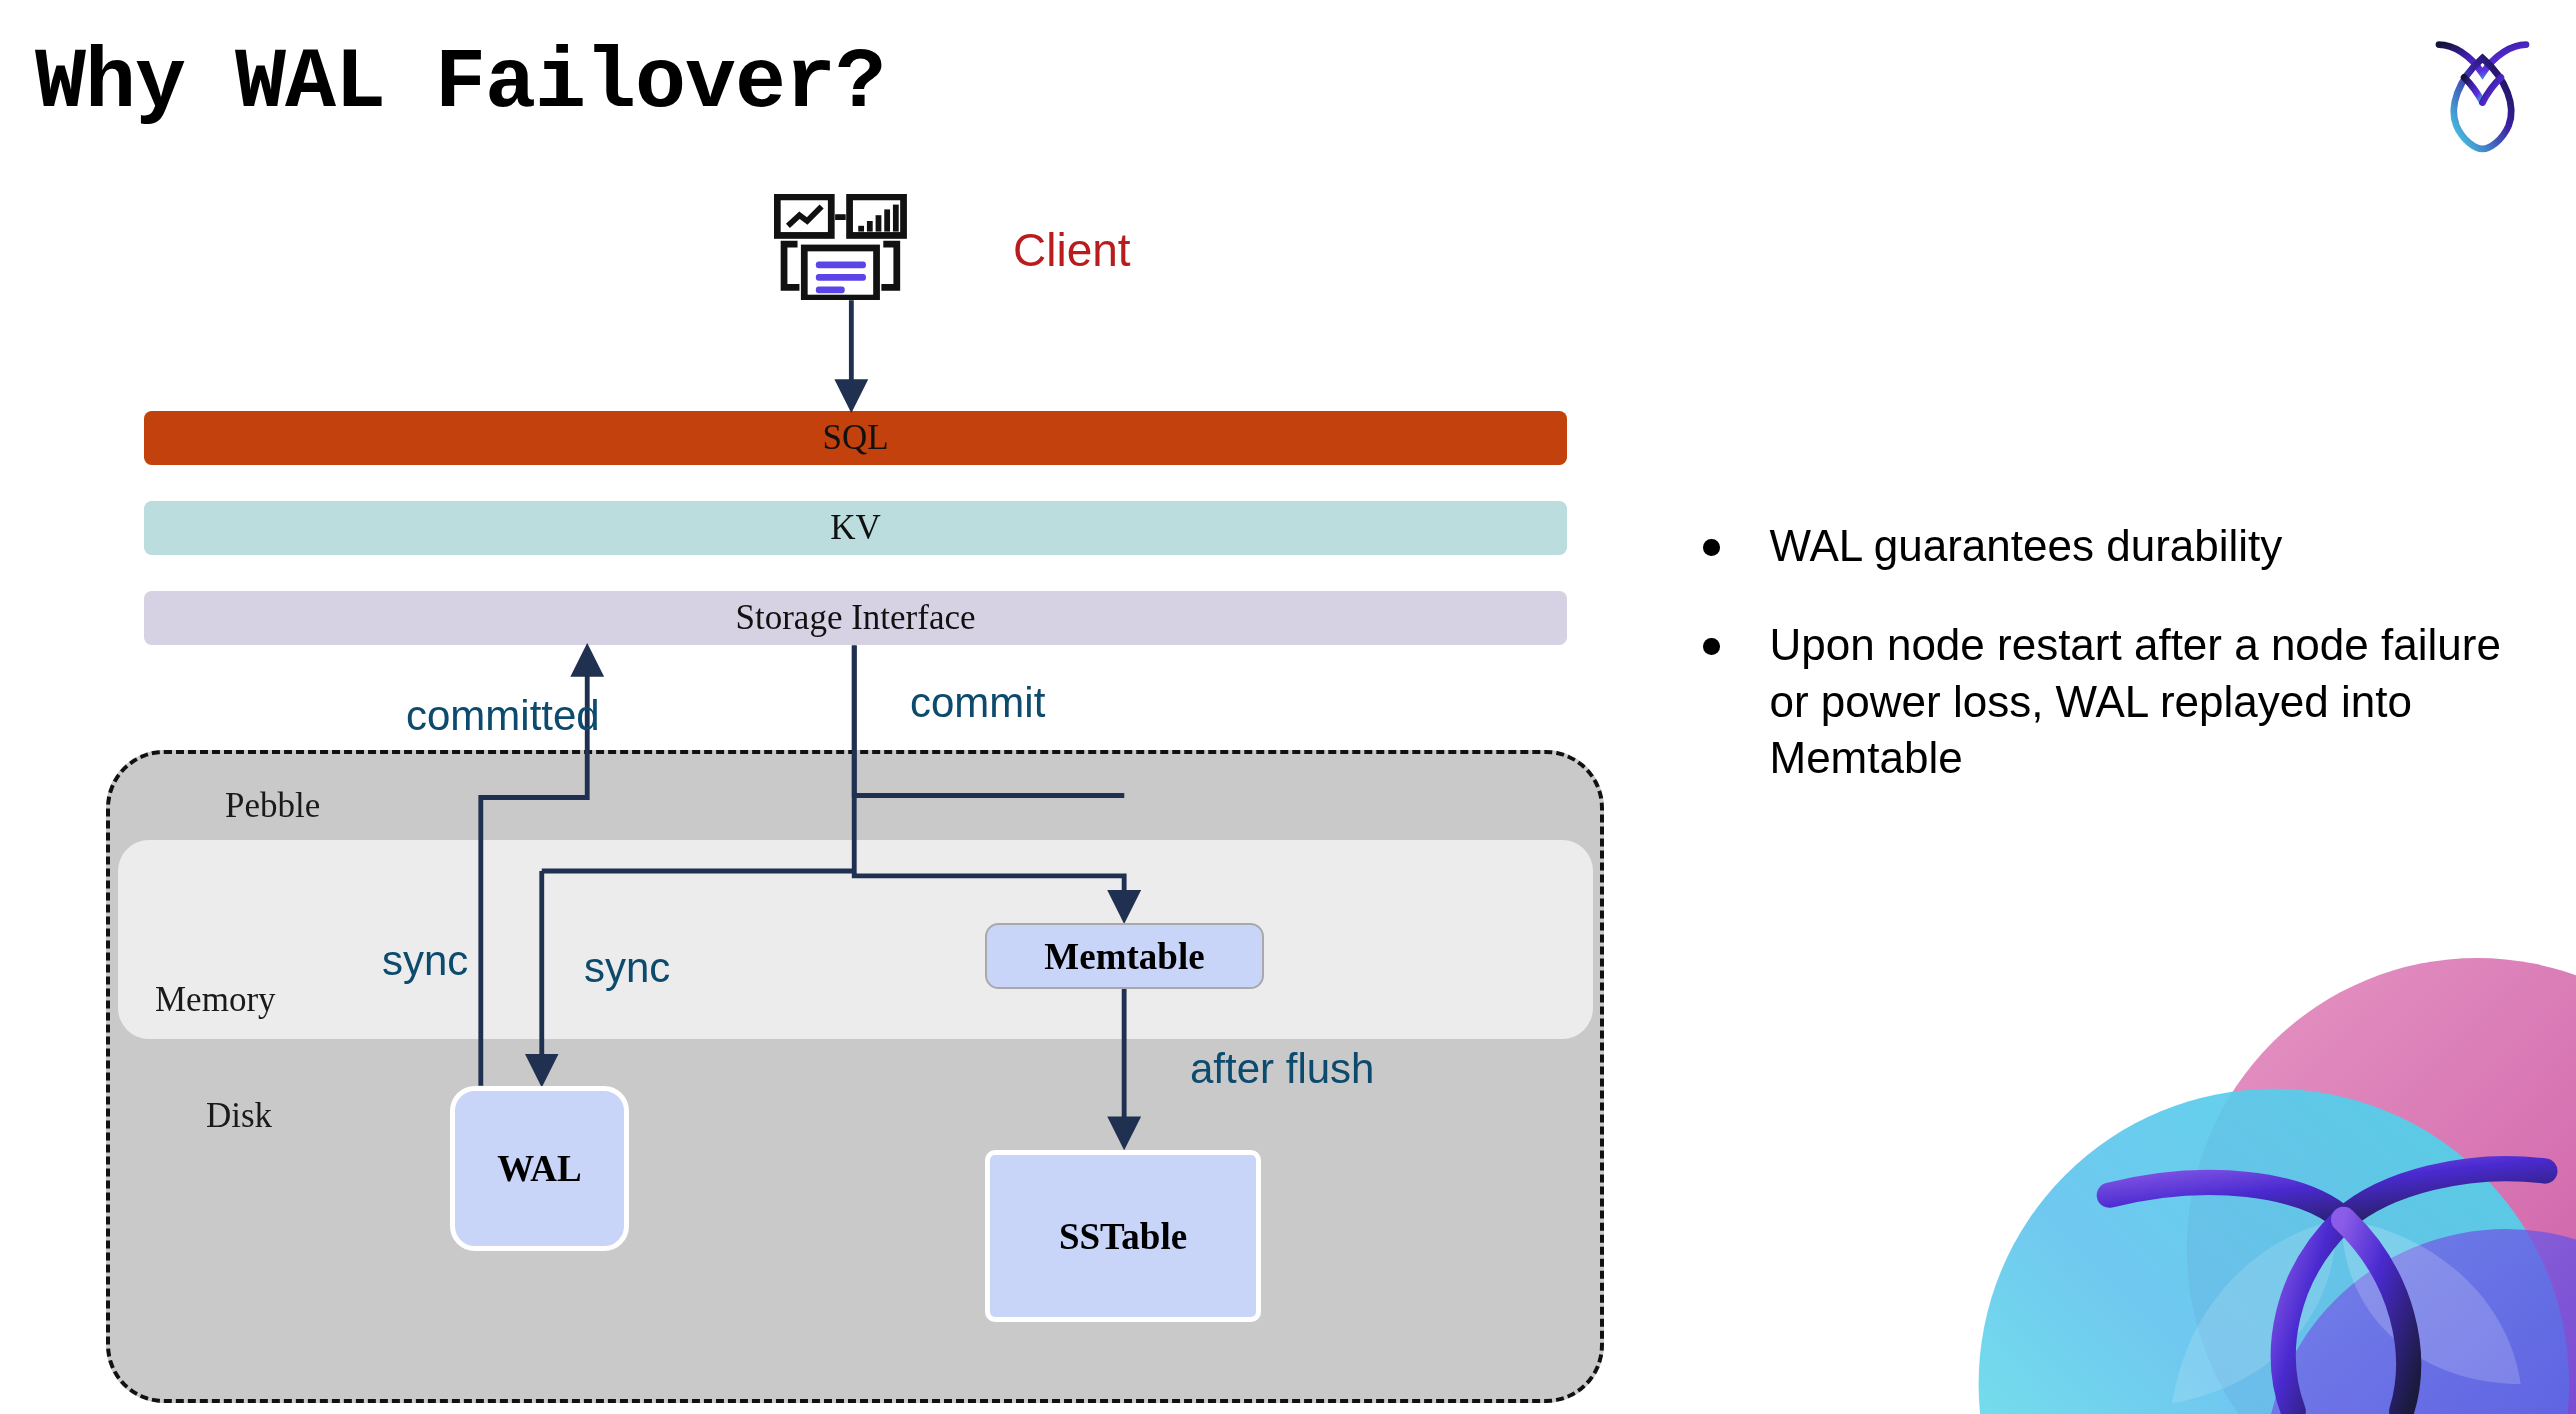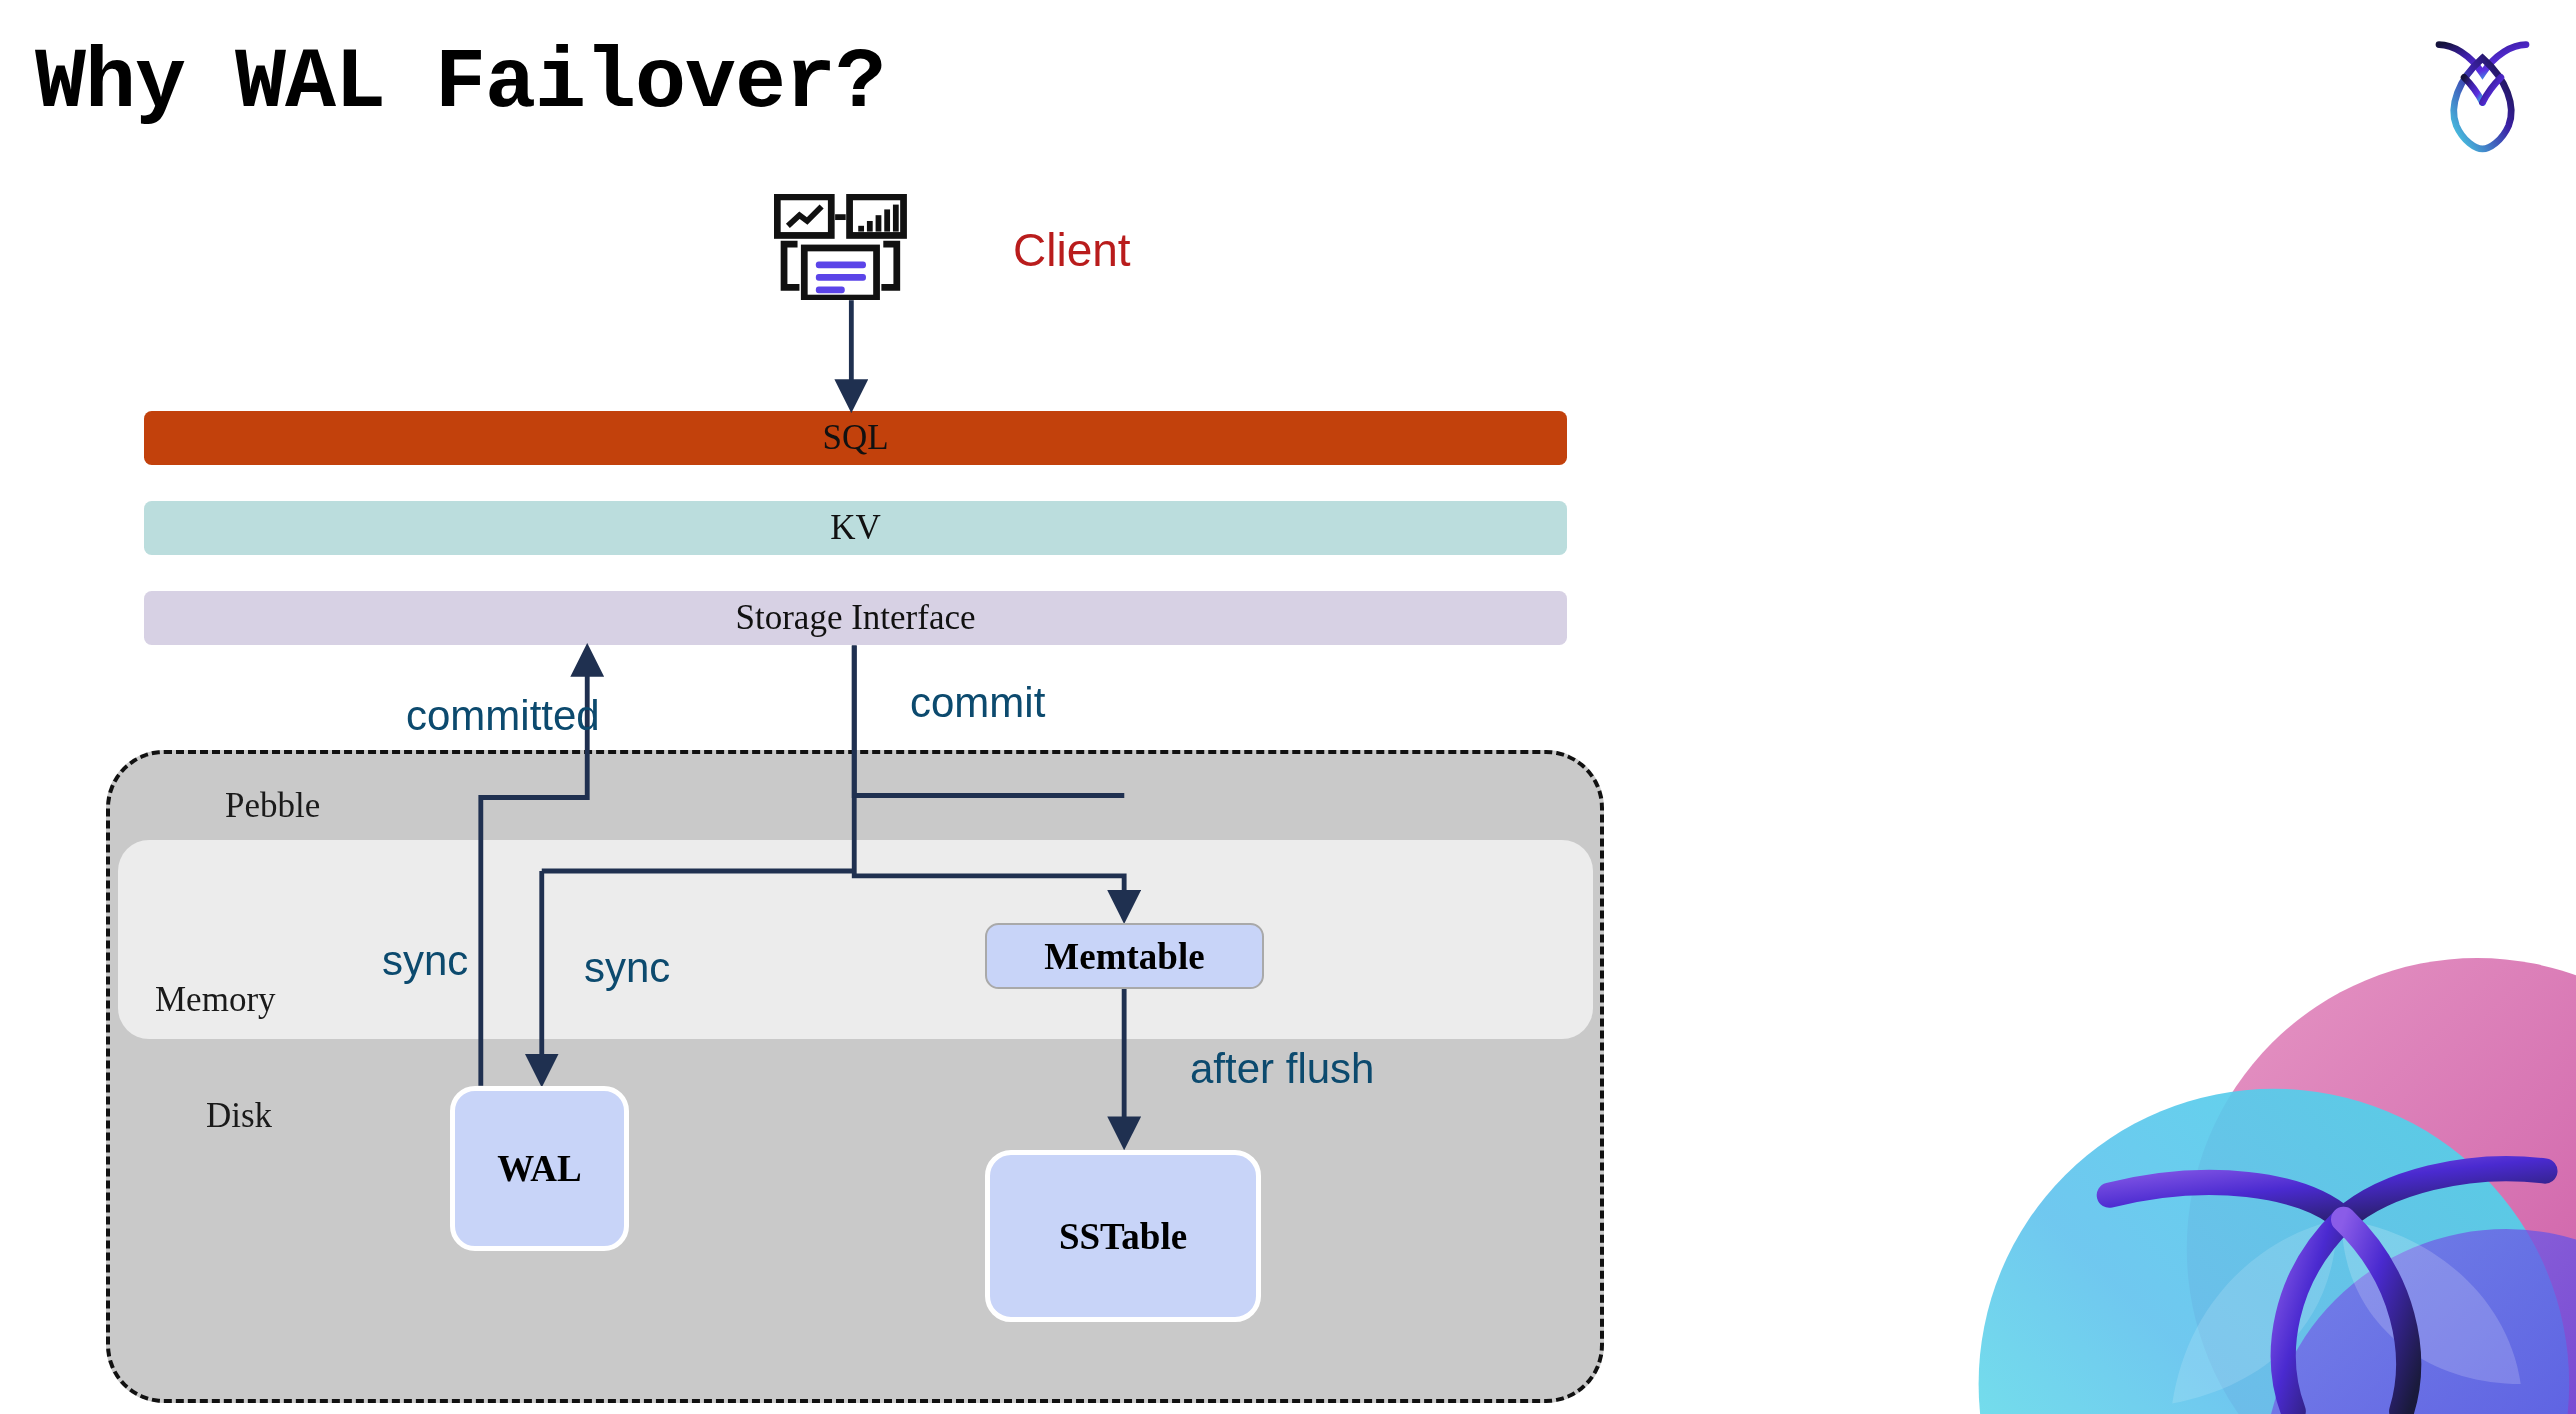--- a/index.html
+++ b/index.html
@@ -69,21 +69,21 @@
   
   .node{
     position:absolute;display:flex;align-items:center;justify-content:center;
     background:#C8D4F8;font-family:"Liberation Serif", serif;font-weight:bold;
     color:#000;box-sizing:border-box;
   }
   .node-memtable{left:985px;top:923px;width:279px;height:66px;border-radius:13.5px;
     border:2.9px solid #A9A9A9;font-size:37px;}
   .node-wal{left:450px;top:1086px;width:179px;height:165px;border-radius:25px;
     border:5.8px solid #fff;font-size:37px;}
-  .node-sstable{left:985px;top:1150px;width:276px;height:172px;border-radius:26px;
+  .node-sstable{left:985px;top:1150px;width:276px;height:172px;border-radius:10px;
     border:5.8px solid #fff;font-size:37px;}
 
   
   .edge-label{
     position:absolute;font-family:"Liberation Sans", sans-serif;
     font-size:42px;color:#0c4a6e;white-space:nowrap;
   }
   .lbl-committed{left:406px;top:692px;}
   .lbl-commit{left:910px;top:679px;}
   .lbl-sync1{left:382px;top:937px;}
@@ -261,15 +261,25 @@
       <span>WAL</span>
     </div>
     <div class="node node-memtable">
       <span>Memtable</span>
     </div>
     <div class="node node-sstable">
       <span>SSTable</span>
     </div>
   </div>
 
+  <div class="bullets">
+    <div class="bullet-row">
+      <div class="bullet-dot"></div>
+      <div class="bullet-text">WAL guarantees durability</div>
+    </div>
+    <div class="bullet-row">
+      <div class="bullet-dot"></div>
+      <div class="bullet-text">Upon node restart after a node failure or power loss, WAL replayed into Memtable</div>
+    </div>
+  </div>
 
 </div>
 
 
 </body></html>

